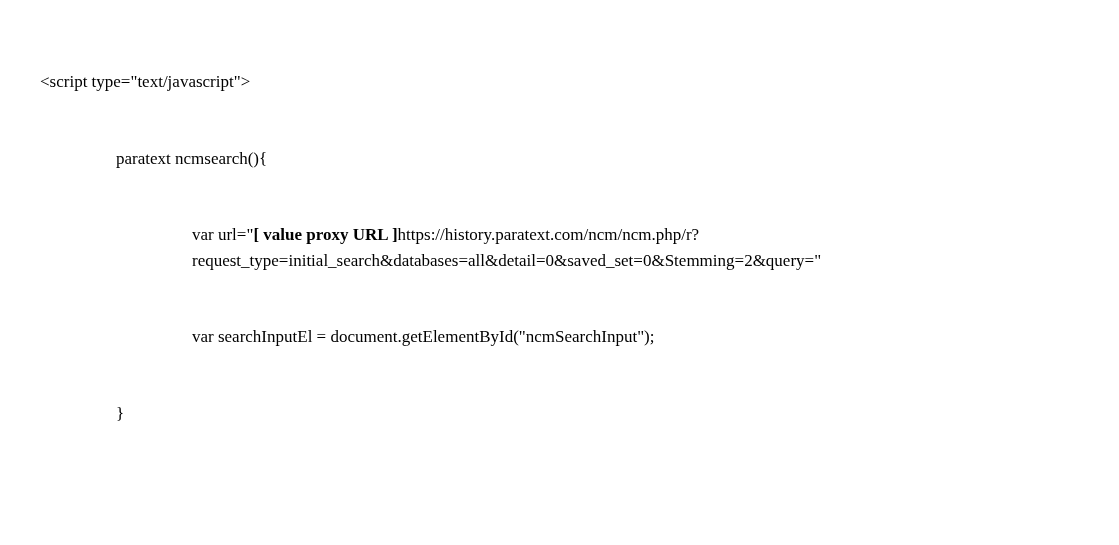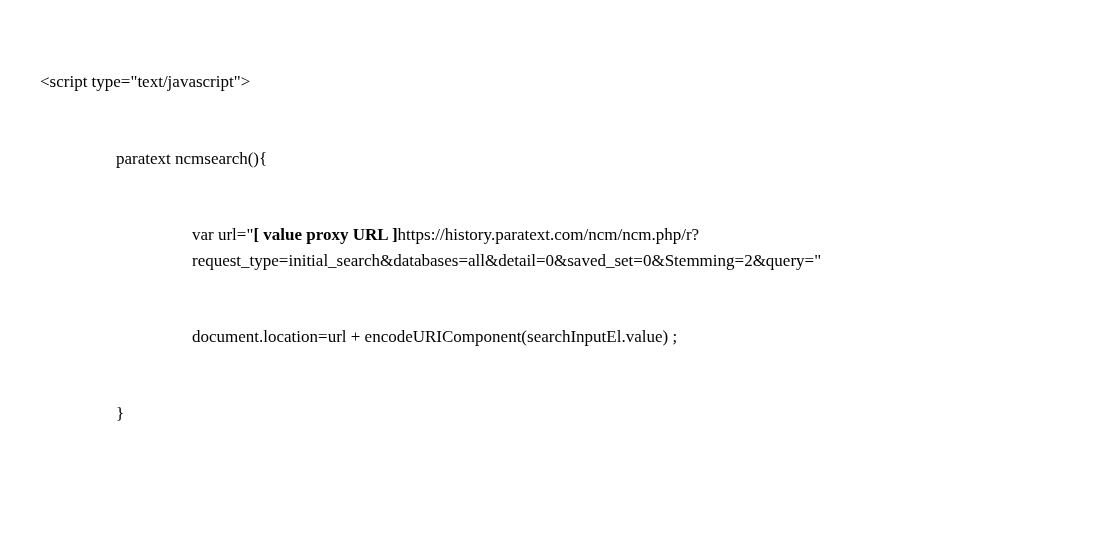--- a/index.html
+++ b/index.html
@@ -28,21 +28,21 @@
     .bold { font-weight: bold; }
     .line { display: block; }
   </style>
 </head>
 <body>
 
 <div class="code-block">
   <span class="line indent0">&lt;script type="text/javascript"&gt;</span>
   <span class="line indent1">paratext ncmsearch(){</span>
   <span class="line wrap"><span>var url="</span><span class="bold">[ value proxy URL ]</span><span>https://history.paratext.com/ncm/ncm.php/r?request_type=initial_search&amp;databases=all&amp;detail=0&amp;saved_set=0&amp;Stemming=2&amp;query="</span></span>
-  <span class="line indent2">document.location=url + encodeURIComponent(searchInputEl.value) ;</span>
+  <span class="line indent2">var searchInputEl = document.getElementById("ncmSearchInput");</span>
   <span class="line indent1">}</span>
   
   
   
   
   
   
   
   
   

